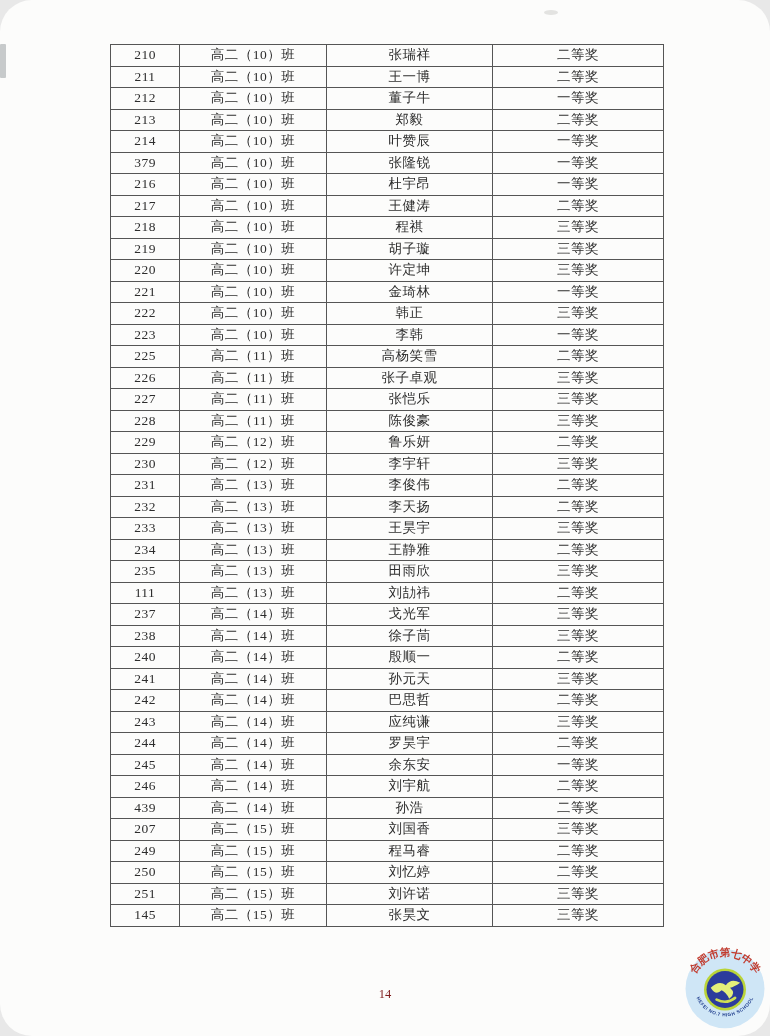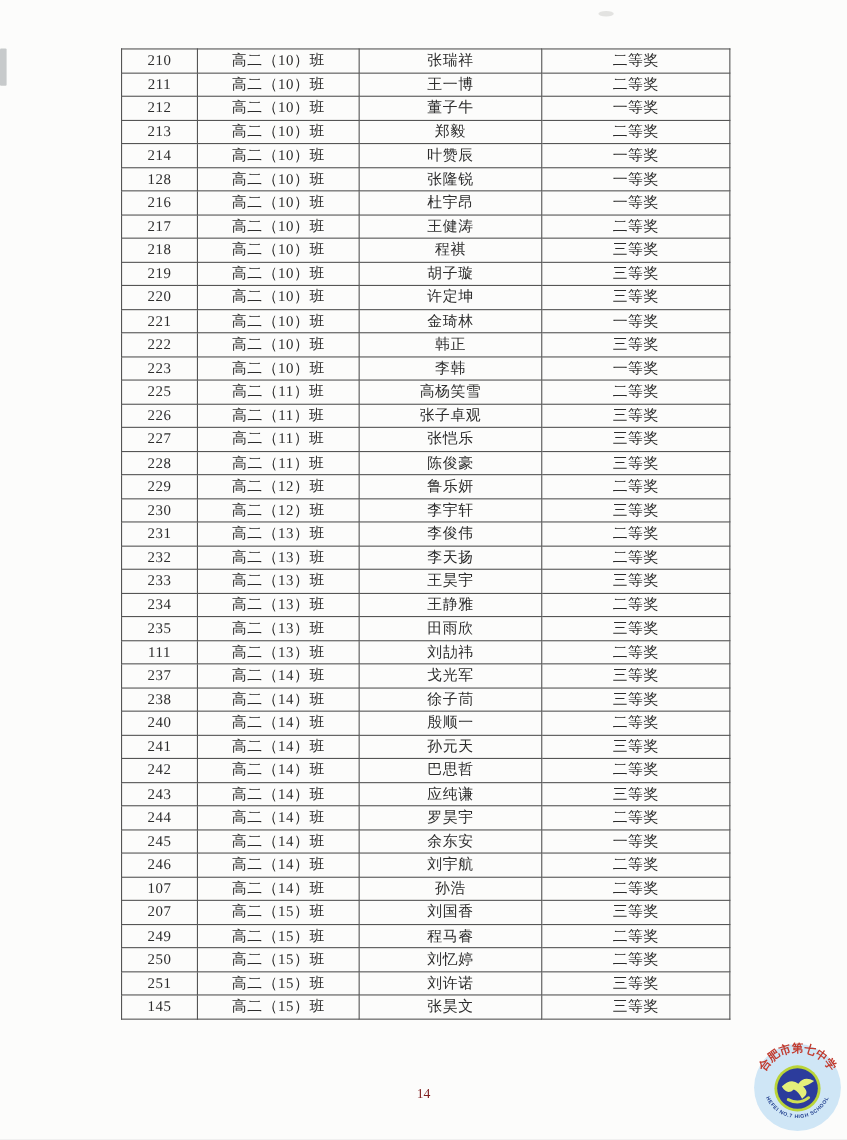--- a/index.html
+++ b/index.html
@@ -2,20 +2,21 @@
 <html><head>
 <meta charset="utf-8">
 <style>
   html,body { margin:0; padding:0; background:#e8e8e8; }
   .page {
     position:relative;
     width:770px; height:1036px;
     background:#fcfcfb;
     overflow:hidden;
     font-family:"Liberation Serif","DejaVu Serif",serif;
+    border-radius:32px;
   }
   
   .smudge-left {
     position:absolute; left:0; top:44px; width:6px; height:34px;
     background:#b6b9bb; opacity:.75; border-radius:1px;
   }
   .smudge-top {
     position:absolute; left:544px; top:10px; width:14px; height:5px;
     background:#d8d8d6; opacity:.7; border-radius:50%;
   }
@@ -88,21 +89,21 @@
           <td>郑毅</td>
           <td>二等奖</td>
         </tr>
         <tr>
           <td class="c-no">214</td>
           <td>高二（10）班</td>
           <td>叶赞辰</td>
           <td>一等奖</td>
         </tr>
         <tr>
-          <td class="c-no">128</td>
+          <td class="c-no">379</td>
           <td>高二（10）班</td>
           <td>张隆锐</td>
           <td>一等奖</td>
         </tr>
         <tr>
           <td class="c-no">216</td>
           <td>高二（10）班</td>
           <td>杜宇昂</td>
           <td>一等奖</td>
         </tr>
@@ -268,21 +269,21 @@
           <td>余东安</td>
           <td>一等奖</td>
         </tr>
         <tr>
           <td class="c-no">246</td>
           <td>高二（14）班</td>
           <td>刘宇航</td>
           <td>二等奖</td>
         </tr>
         <tr>
-          <td class="c-no">107</td>
+          <td class="c-no">439</td>
           <td>高二（14）班</td>
           <td>孙浩</td>
           <td>二等奖</td>
         </tr>
         <tr>
           <td class="c-no">207</td>
           <td>高二（15）班</td>
           <td>刘国香</td>
           <td>三等奖</td>
         </tr>

